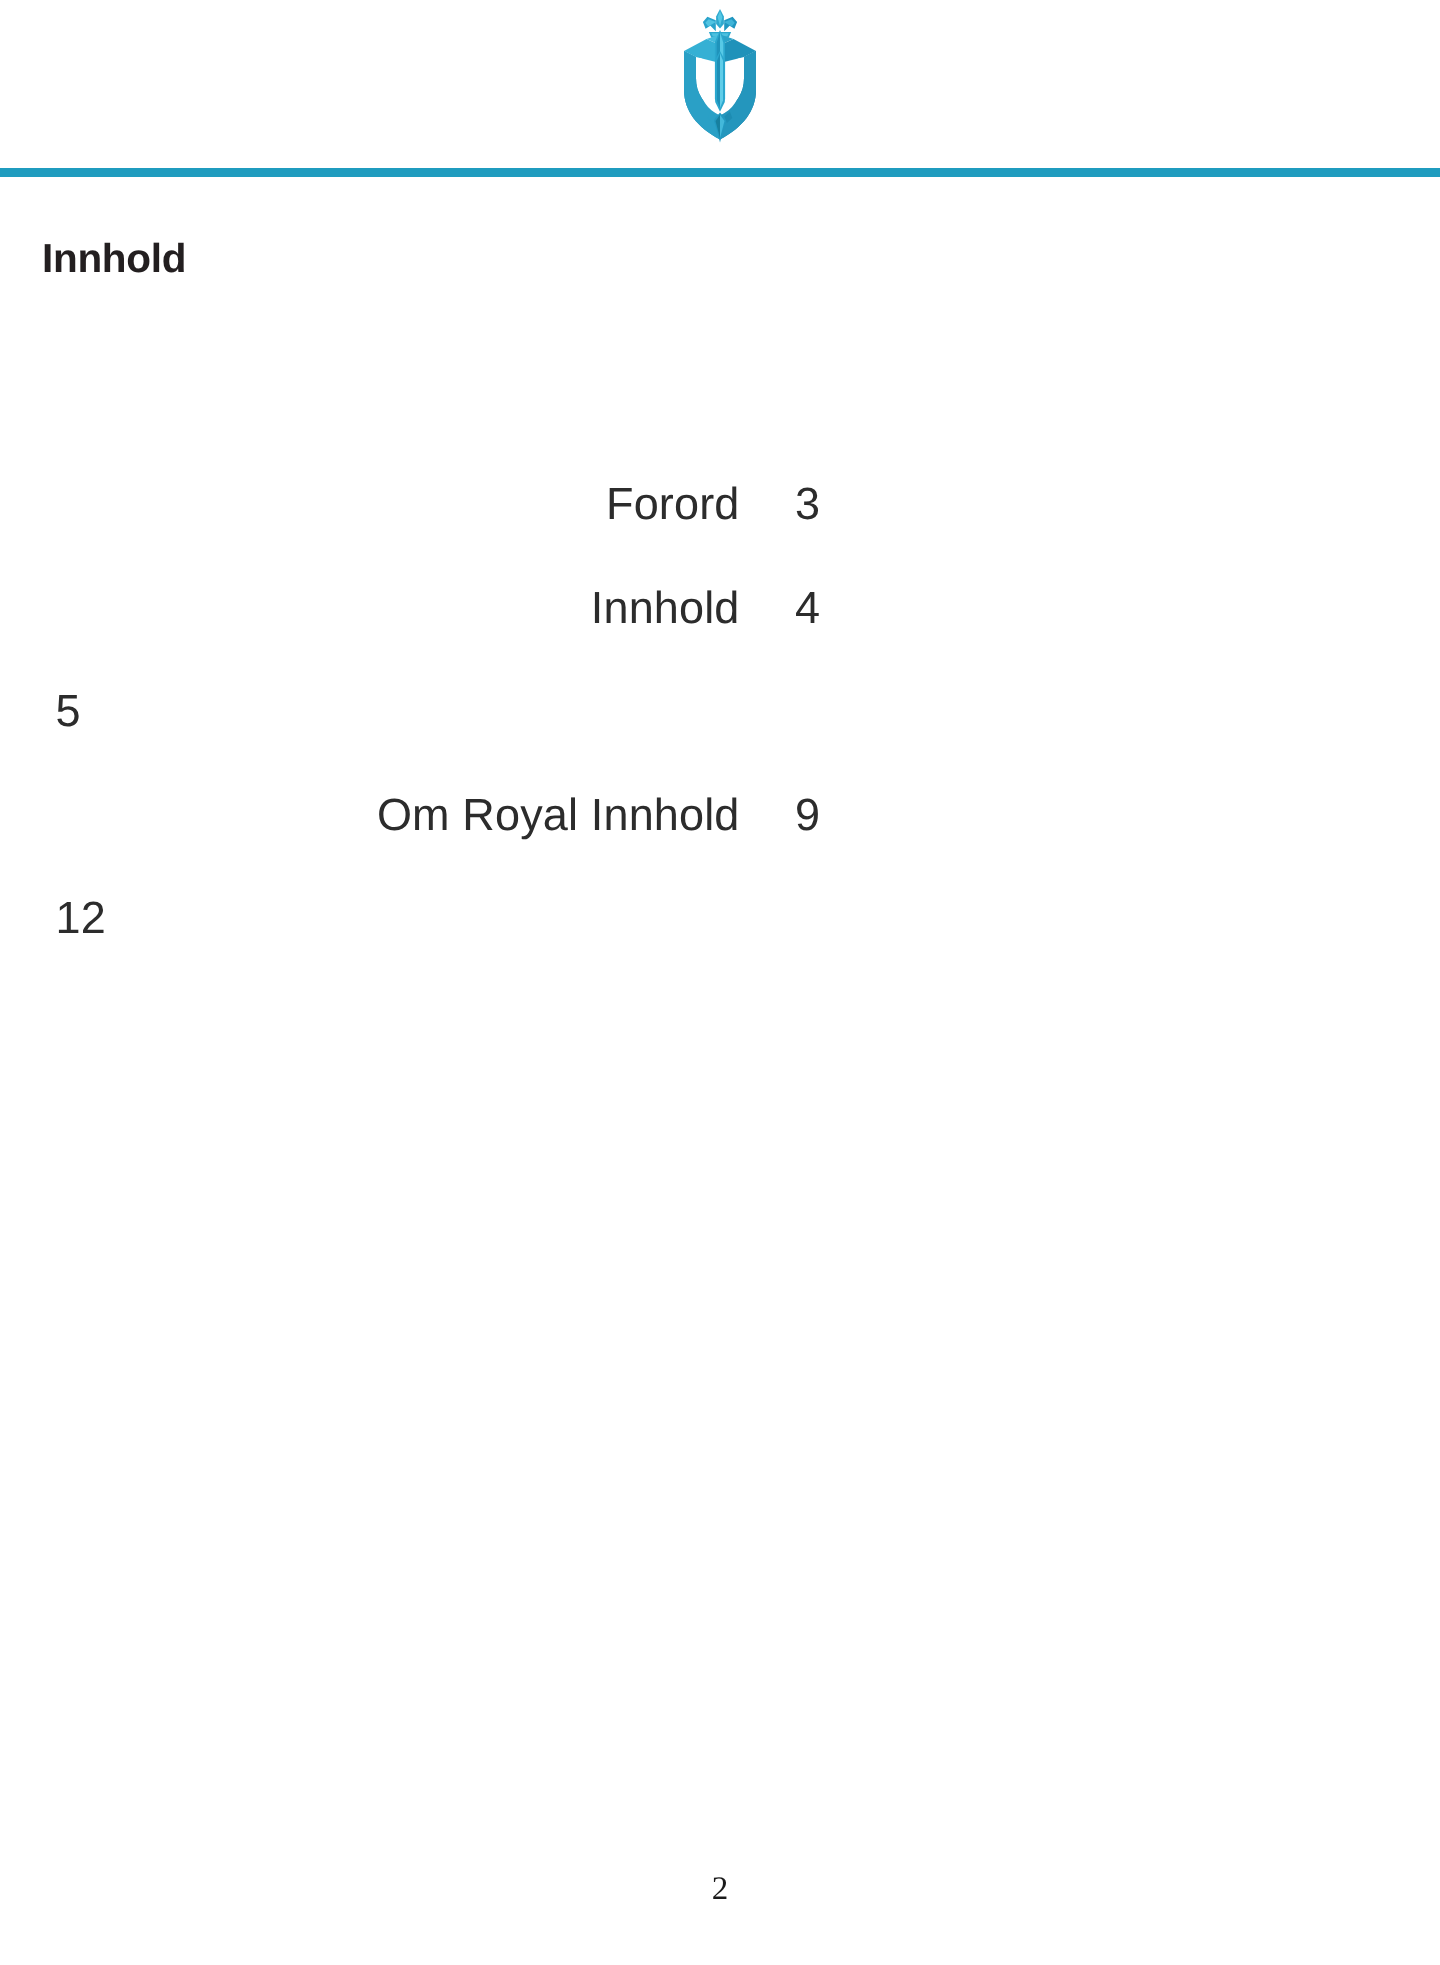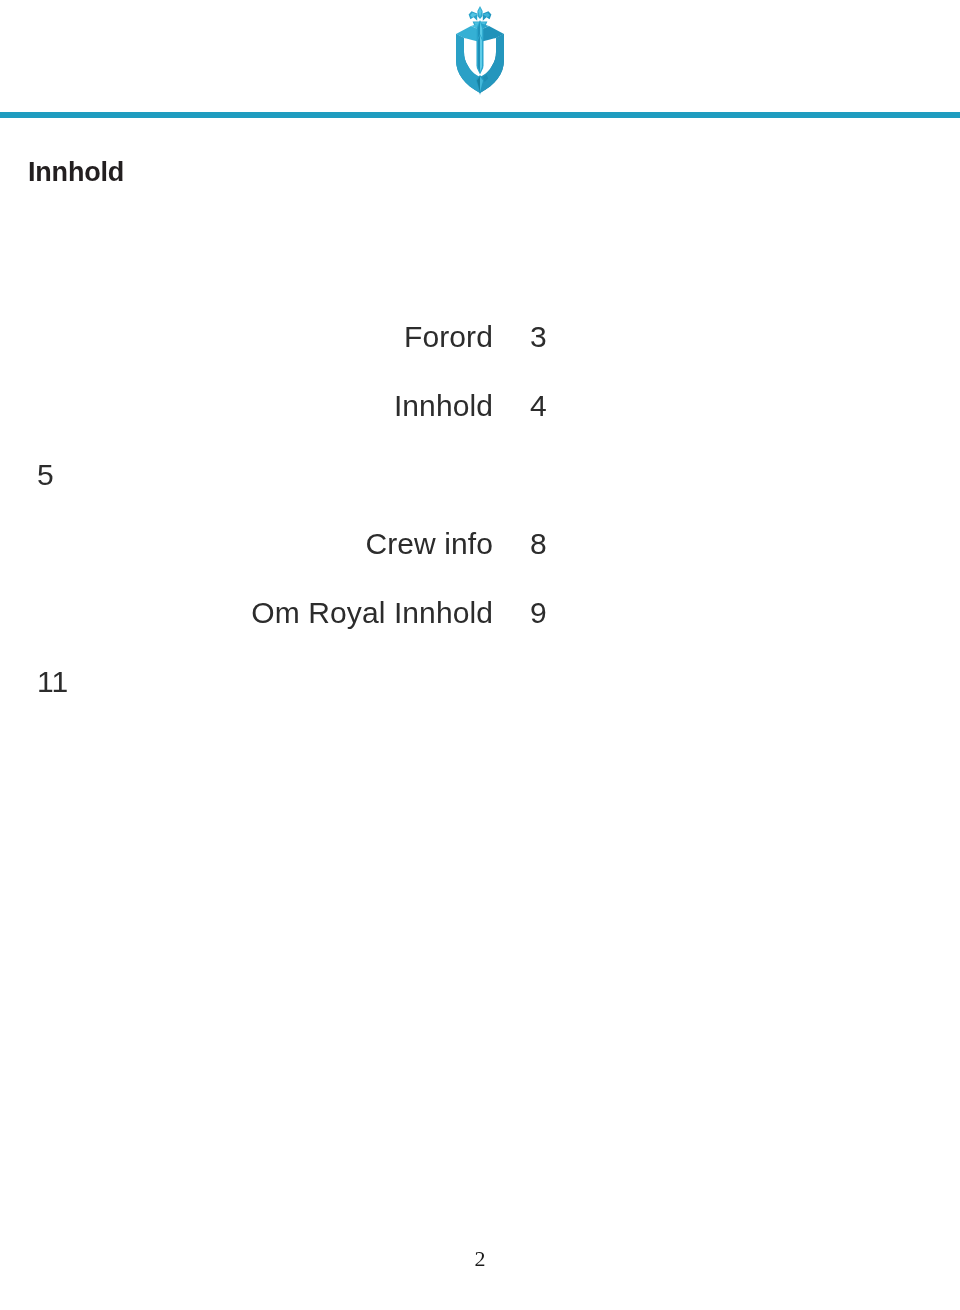--- a/index.html
+++ b/index.html
@@ -174,34 +174,29 @@
     <span class="toc-gap"></span>
     <span class="toc-page">4</span>
   </div>
 
   <div class="toc-row">
     <span class="toc-gap"></span>
     <span class="toc-page">5</span>
   </div>
 
 
-  <div class="toc-row">
-    <span class="toc-title">Crew info</span>
-    <span class="toc-gap"></span>
-    <span class="toc-page">8</span>
-  </div>
 
   <div class="toc-row">
     <span class="toc-title">Om Royal Innhold</span>
     <span class="toc-gap"></span>
     <span class="toc-page">9</span>
   </div>
 
   <div class="toc-row">
     <span class="toc-gap"></span>
-    <span class="toc-page">11</span>
+    <span class="toc-page">12</span>
   </div>
 
 </div>
 
 <div class="page-footer">
   <span class="folio">2</span>
 </div>
 
 </body></html>

